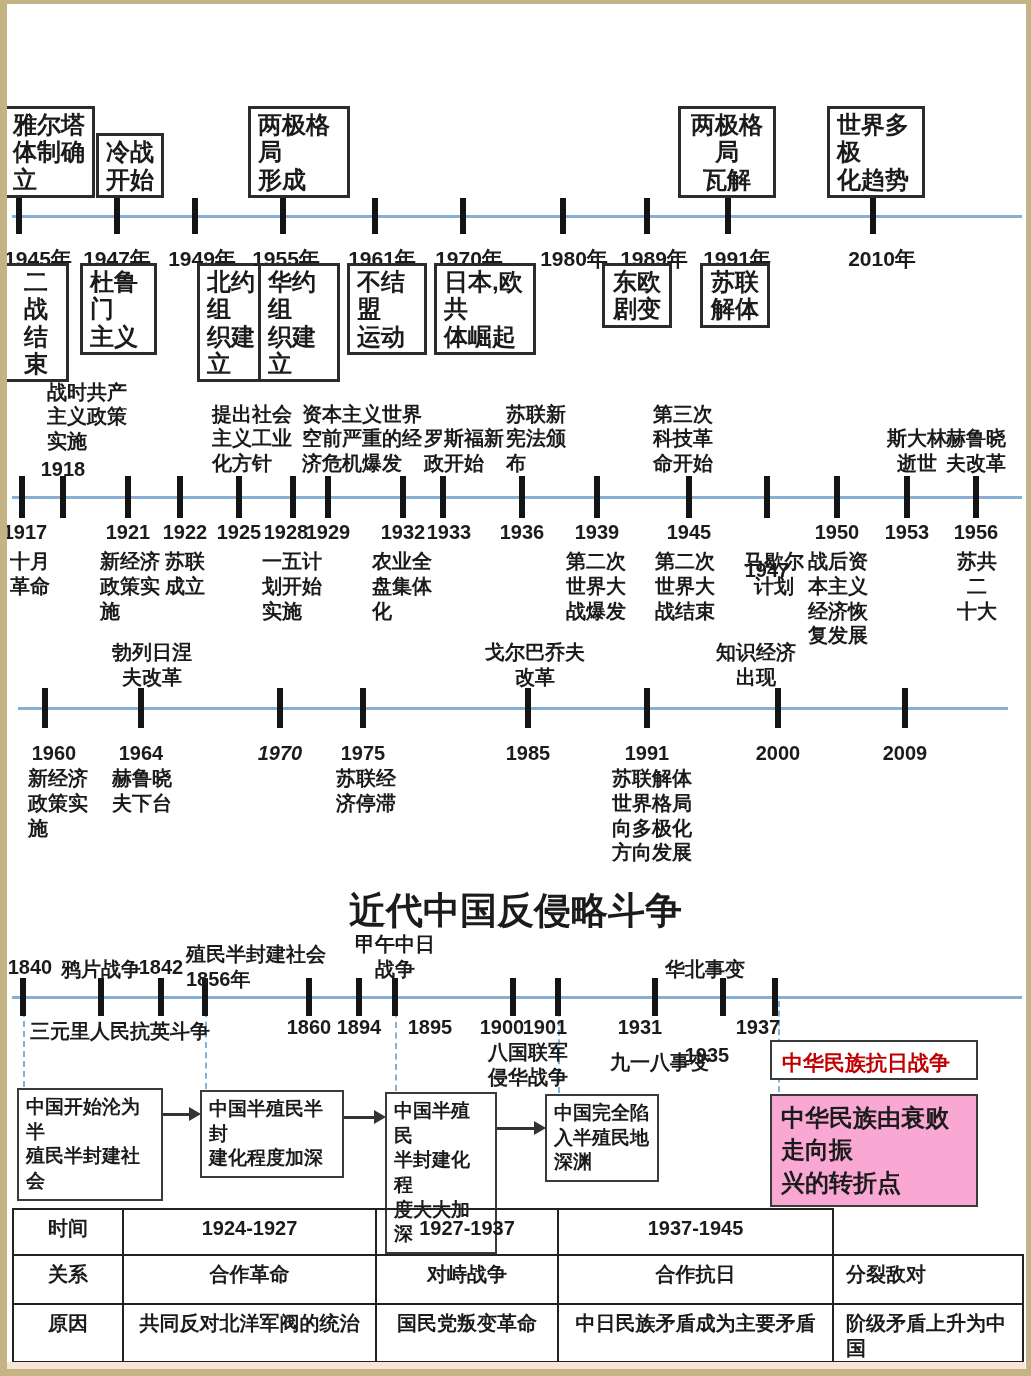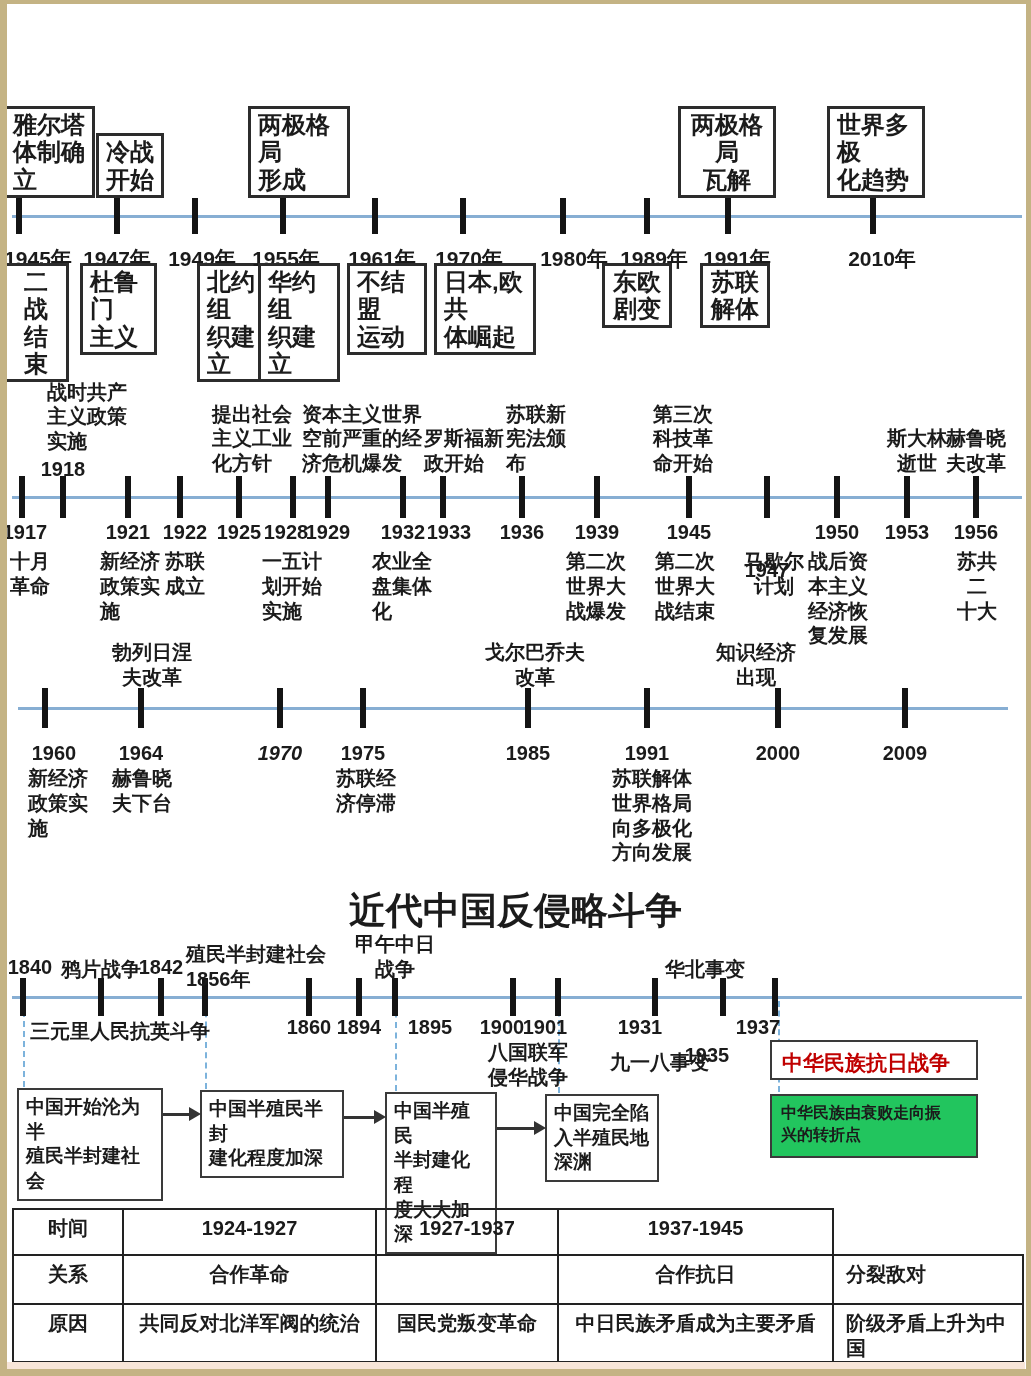--- a/index.html
+++ b/index.html
@@ -11,21 +11,21 @@
   .t-china{top:886px;left:0;width:100%;text-align:center;font-size:37px;font-weight:900}
   .yr{font-weight:700;font-size:20px;white-space:nowrap}
   .yr.t1{font-size:21px}
   .blk{font-weight:600;font-size:20px;line-height:1.24;white-space:pre-line}
   .blk.t1{font-size:24px;line-height:1.14}
   .evbox{border:3px solid #2c2c2c;padding:2px 7px;background:#fff}
   .fbox{border:2px solid #3a3a3a;background:#fff;font-size:19px;font-weight:600;line-height:1.3;
         padding:5px 7px;white-space:pre-line;box-sizing:border-box}
   .redbox{border:2px solid #3a3a3a;background:#fff;font-size:21px;font-weight:800;
           padding:7px 10px;box-sizing:border-box;white-space:nowrap}
-  .notebox{border:2px solid #3a3a3a;background:#22c55e;font-size:16px;font-weight:600;line-height:1.35;
+  .notebox{border:2px solid #3a3a3a;background:#f9a8d4;font-size:24px;font-weight:600;line-height:1.35;
            padding:6px 9px;box-sizing:border-box;white-space:pre-line}
   .dash{width:0;border-left:2px dashed #7db3dc}
   .aline{height:3px;background:#333}
   .ahead{width:0;height:0;border-left:12px solid #333;border-top:7px solid transparent;border-bottom:7px solid transparent}
   .tcell{border:2px solid #222;box-sizing:border-box;font-size:20px;font-weight:600;
          padding-top:6px;text-align:center;line-height:1.25;white-space:pre-line}
   .tcell.left{text-align:left;padding-left:12px;padding-right:8px}
   .frame{background:#c4b384}
   .strip{background:#f7e5d8}
 </style>
@@ -253,20 +253,21 @@
     <div class="abs ahead" style="left: 534px; top: 1121px;"></div>
     <div class="abs redbox" style="left: 770px; top: 1040px; width: 208px; height: 40px; color: rgb(192, 0, 0);">中华民族抗日战争</div>
     <div class="abs notebox" style="left: 770px; top: 1094px; width: 208px; min-height: 64px;">中华民族由衰败走向振
 兴的转折点</div>
     <div class="abs tcell" style="left: 12px; top: 1208px; width: 112px; height: 48px;">时间</div>
     <div class="abs tcell" style="left: 122px; top: 1208px; width: 255px; height: 48px;">1924-1927</div>
     <div class="abs tcell" style="left: 375px; top: 1208px; width: 184px; height: 48px;">1927-1937</div>
     <div class="abs tcell" style="left: 557px; top: 1208px; width: 277px; height: 48px;">1937-1945</div>
     <div class="abs tcell" style="left: 12px; top: 1254px; width: 112px; height: 51px;">关系</div>
     <div class="abs tcell" style="left: 122px; top: 1254px; width: 255px; height: 51px;">合作革命</div>
+    <div class="abs tcell" style="left: 375px; top: 1254px; width: 184px; height: 51px;">对峙战争</div>
     <div class="abs tcell" style="left: 557px; top: 1254px; width: 277px; height: 51px;">合作抗日</div>
     <div class="abs tcell left" style="left: 832px; top: 1254px; width: 192px; height: 51px;">分裂敌对</div>
     <div class="abs tcell" style="left: 12px; top: 1303px; width: 112px; height: 60px;">原因</div>
     <div class="abs tcell" style="left: 122px; top: 1303px; width: 255px; height: 60px;">共同反对北洋军阀的统治</div>
     <div class="abs tcell" style="left: 375px; top: 1303px; width: 184px; height: 60px;">国民党叛变革命</div>
     <div class="abs tcell" style="left: 557px; top: 1303px; width: 277px; height: 60px;">中日民族矛盾成为主要矛盾</div>
     <div class="abs tcell left" style="left: 832px; top: 1303px; width: 192px; height: 60px;">阶级矛盾上升为中国
 社会的主要矛盾</div>
     <div class="abs strip" style="left: 6px; top: 1362px; width: 1019px; height: 8px;"></div>
     <div class="abs frame" style="left: 0px; top: 0px; width: 1031px; height: 4px;"></div>

